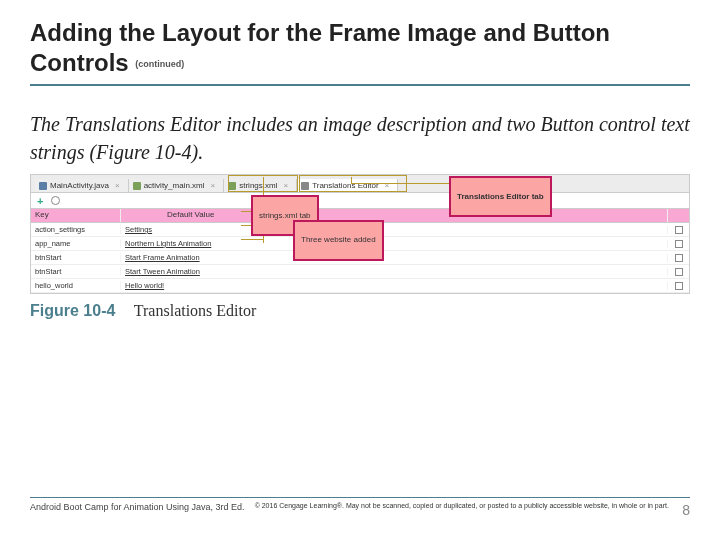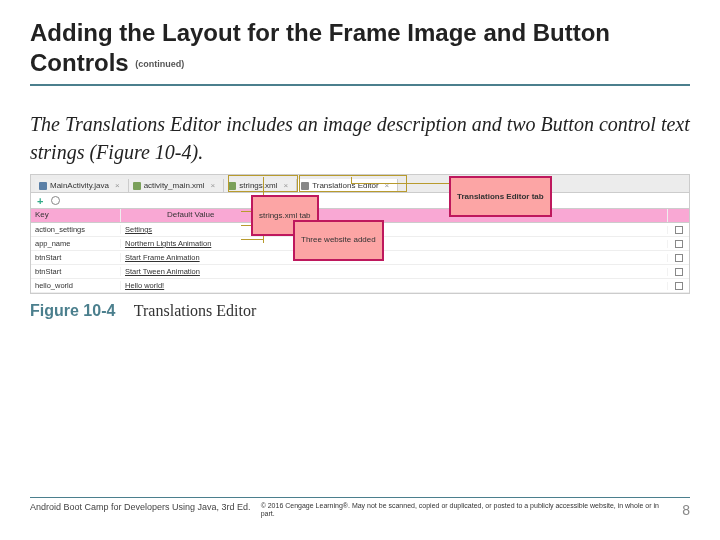--- a/index.html
+++ b/index.html
@@ -300,17 +300,17 @@
       <div class="callout-line h" style="left:210px; top:-54px; width:22px;"></div>
     </div>
   </div>
 
   <div class="fig-cap">
     <span class="num">Figure 10-4</span>
     <span class="txt">Translations Editor</span>
   </div>
 
   <div class="footer">
-    <div class="src">Android Boot Camp for Developers Using Java, 3rd Ed.</div>
+    <div class="src">Android Boot Camp for Animation Using Java, 3rd Ed.</div>
     <div class="copy">© 2016 Cengage Learning®. May not be scanned, copied or duplicated, or posted to a publicly accessible website, in whole or in part.</div>
     <div class="page">8</div>
   </div>
 </div>
 
 </body></html>

